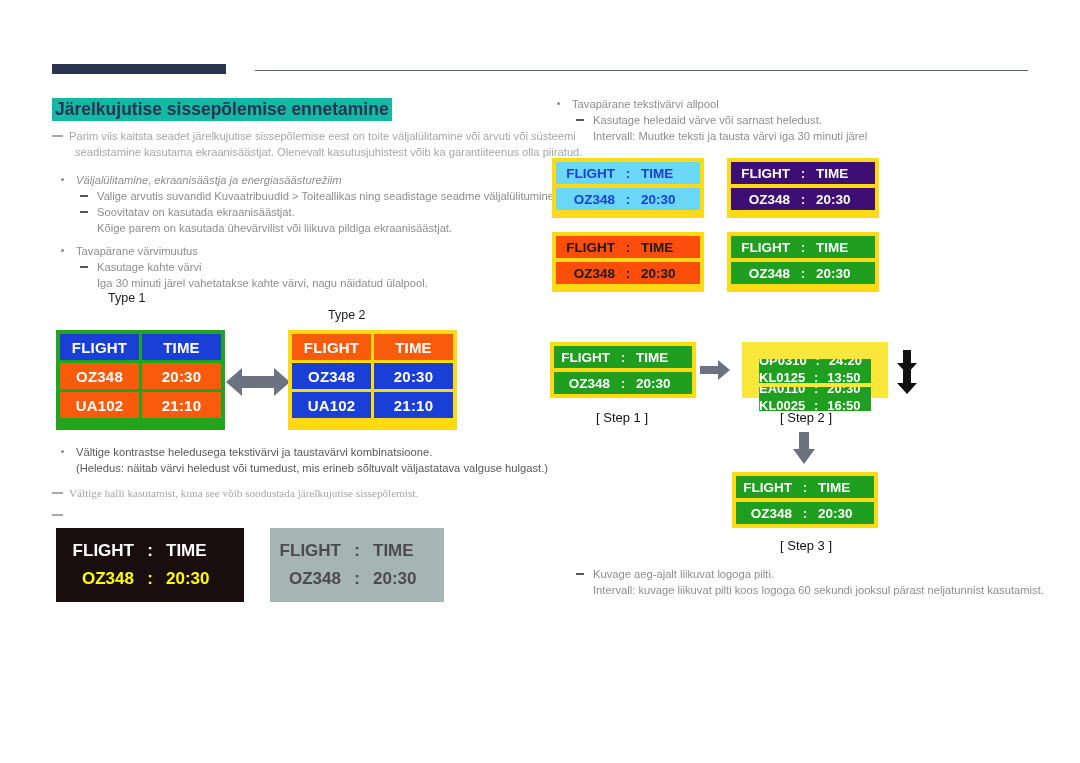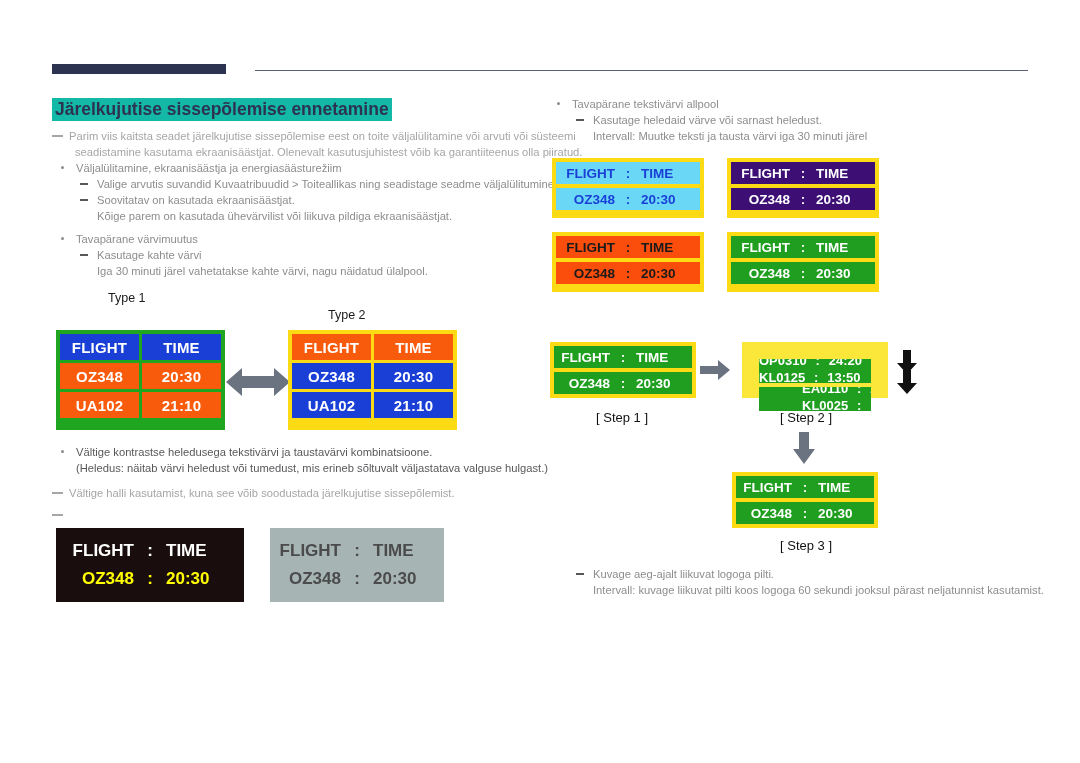--- a/index.html
+++ b/index.html
@@ -106,21 +106,21 @@
   <div class="title">Järelkujutise sissepõlemise ennetamine</div>
 
   <div class="col" style="left:52px;top:128px;width:480px;">
 
     <div class="note txt" style="line-height:16px;">
       <span class="dash" style="top:7px;"></span>
       <span class="bd">Parim viis kaitsta seadet järelkujutise sissepõlemise eest on toite väljalülitamine või arvuti või süsteemi</span>
       <span class="bd" style="padding-left:6px;">seadistamine kasutama ekraanisäästjat. Olenevalt kasutusjuhistest võib ka garantiiteenus olla piiratud.</span>
     </div>
 
-    <div class="bullet txt" style="margin-top:0;">
+    <div class="bullet txt" style="margin-top:12px;font-style:italic;">
       <span class="dot"></span>
       <span>Väljalülitamine, ekraanisäästja ja energiasäästurežiim</span>
     </div>
 
 
     <div class="sub txt">
       <span class="sdash"></span>
       <span>Valige arvutis suvandid Kuvaatribuudid &gt; Toiteallikas ning seadistage seadme väljalülitumine.</span>
     </div>
 
@@ -174,21 +174,21 @@
   </div>
 
   <div class="col" style="left:52px;top:444px;width:490px;">
 
     <div class="bullet txt dk">
       <span class="dot"></span>
       <span>Vältige kontrastse heledusega tekstivärvi ja taustavärvi kombinatsioone.</span>
     </div>
     <div class="txt dk" style="padding-left:24px;">(Heledus: näitab värvi heledust või tumedust, mis erineb sõltuvalt väljastatava valguse hulgast.)</div>
 
-    <div class="note txt" style="margin-top:9px;">
+    <div class="note txt" style="margin-top:9px;font-family:Liberation Serif, serif;">
       <span class="dash" style="top:7px;"></span>
       <span>Vältige halli kasutamist, kuna see võib soodustada järelkujutise sissepõlemist.</span>
     </div>
 
     <div class="note txt" style="margin-top:6px;">
       <span class="dash" style="top:7px;"></span>
     </div>
   </div>
 
   <div class="plain" id="dark-box" style="left: 56px; top: 528px; width: 188px; height: 74px; background: rgb(26, 13, 13);">
@@ -309,21 +309,21 @@
             <span class="b">24:20</span>
           </div>
           <div class="rw">
             <span class="a">KL0125</span>
             <span class="s">:</span>
             <span class="b">13:50</span>
           </div>
         </div>
     </div>
     <div class="win">
-      <div class="inner" id="scroll-2" style="top:-7px;margin-left:43px;">
+      <div class="inner" id="scroll-2" style="top:-7px;">
           <div class="rw">
             <span class="a">EA0110</span>
             <span class="s">:</span>
             <span class="b">20:30</span>
           </div>
           <div class="rw">
             <span class="a">KL0025</span>
             <span class="s">:</span>
             <span class="b">16:50</span>
           </div>

